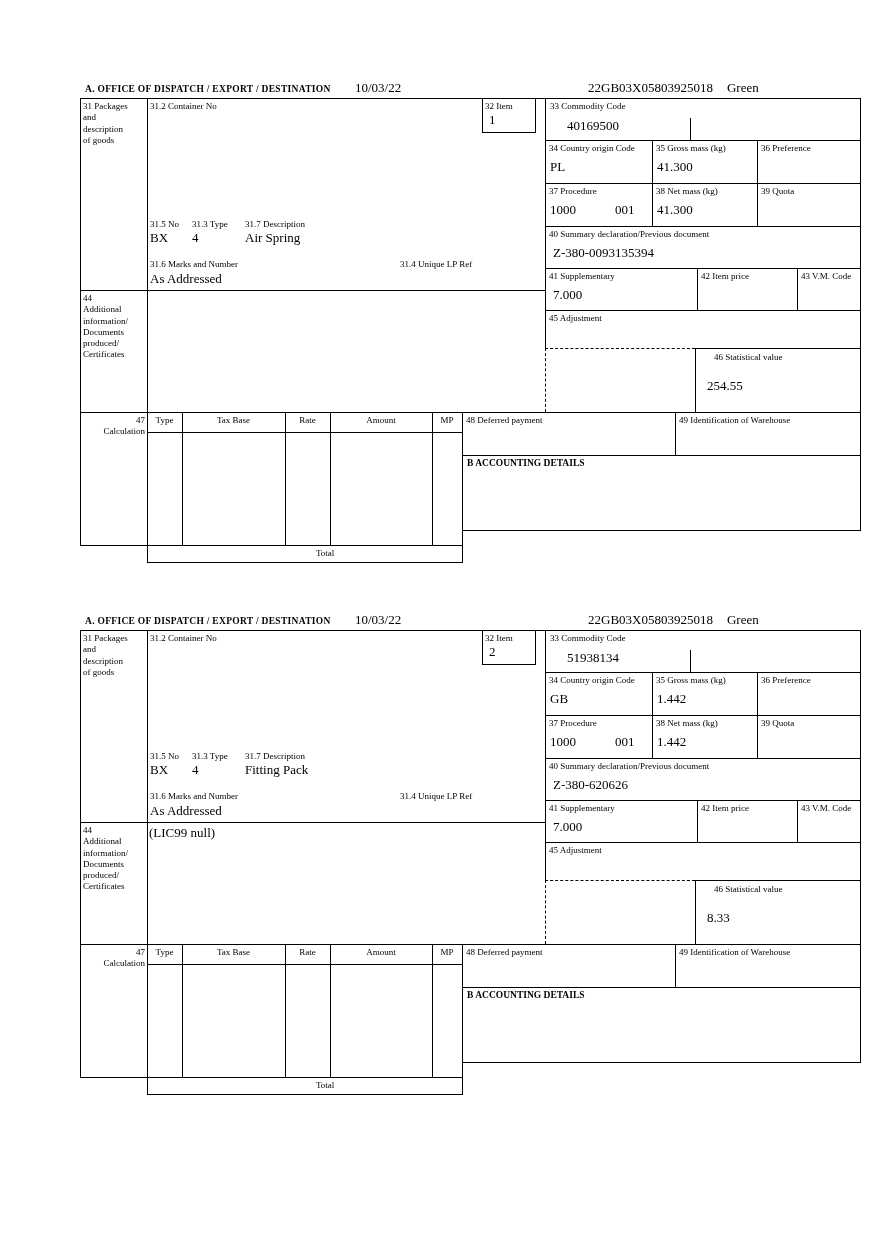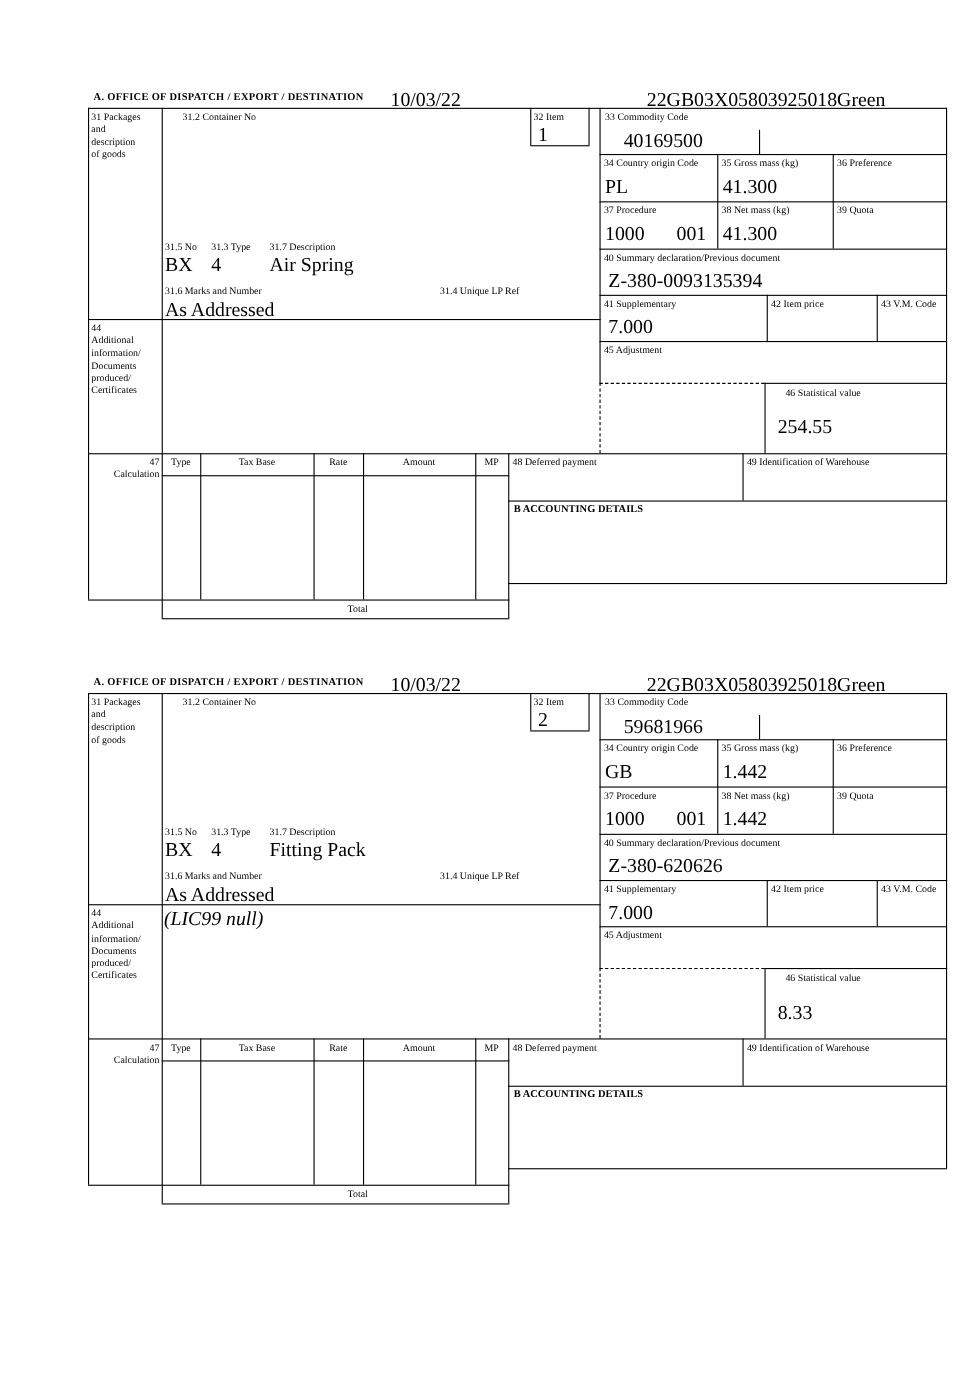--- a/index.html
+++ b/index.html
@@ -7,28 +7,28 @@
         font-family:"Liberation Serif",serif;overflow:hidden;}
   .block{position:absolute;left:80px;width:708px;height:486px;}
   .form{position:absolute;left:0;top:18px;width:781px;height:468px;}
   .hl,.vl,.hld,.vld{position:absolute;display:block;}
   .hl{height:1px;background:#000;}
   .vl{width:1px;background:#000;}
   .hld{height:0;border-top:1px dashed #000;}
   .vld{width:0;border-left:1px dashed #000;}
   .lbl{position:absolute;font-size:9px;line-height:1.25;white-space:nowrap;}
   .lblb{position:absolute;font-size:9.5px;font-weight:bold;white-space:nowrap;}
-  .val{position:absolute;font-size:18px;white-space:nowrap;}
+  .val{position:absolute;font-size:13px;white-space:nowrap;}
   .pre{white-space:pre-line;}
   .th{text-align:center;}
   
   .t-office{left:5px;top:4px;letter-spacing:.3px;}
   .t-date{left:275px;top:0;}
   .t-mrn{left:508px;top:0;}
-  .routing{}
+  .routing{padding-left:14px;}
   
   .ln-top{left:0;top:0;width:781px;}
   .ln-y192{left:0;top:192px;width:466px;}
   .ln-y314{left:0;top:314px;width:781px;}
   .ln-y334{left:67px;top:334px;width:316px;}
   .ln-y357{left:382px;top:357px;width:399px;}
   .ln-y432{left:382px;top:432px;width:399px;}
   .ln-y447{left:0;top:447px;width:383px;}
   .ln-y464{left:67px;top:464px;width:316px;}
   .ln-y34{left:402px;top:34px;width:54px;}
@@ -53,21 +53,21 @@
   .ln-x615{left:615px;top:250px;height:64px;}
   .ln-x595{left:595px;top:314px;height:43px;}
   .ln-tick{left:610px;top:20px;height:22px;}
   .ln-tc1{left:102px;top:314px;height:133px;}
   .ln-tc2{left:205px;top:314px;height:133px;}
   .ln-tc3{left:250px;top:314px;height:133px;}
   .ln-tc4{left:352px;top:314px;height:133px;}
   .ln-right{left:780px;top:0;height:432px;}
   
   .t-l31{left:3px;top:3px;width:62px;}
-  .t-l31_2{left:70px;top:3px;margin-left:16px;}
+  .t-l31_2{left:70px;top:3px;}
   .t-l32{left:405px;top:3px;}
   .t-item{left:409px;top:14px;}
   .t-l33{left:470px;top:3px;}
   .t-commodity{left:487px;top:20px;}
   .t-l34{left:469px;top:45px;}
   .t-origin{left:470px;top:61px;}
   .t-l35{left:576px;top:45px;}
   .t-gross{left:577px;top:61px;}
   .t-l36{left:681px;top:45px;}
   .t-l37{left:469px;top:88px;}
@@ -85,21 +85,21 @@
   .t-l40{left:469px;top:131px;}
   .t-summary{left:473px;top:147px;}
   .t-l31_6{left:70px;top:161px;}
   .t-l31_4{left:320px;top:161px;}
   .t-marks{left:70px;top:173px;}
   .t-l41{left:469px;top:173px;}
   .t-suppl{left:473px;top:189px;}
   .t-l42{left:621px;top:173px;}
   .t-l43{left:721px;top:173px;}
   .t-l44{left:3px;top:195px;width:62px;}
-  .t-addinfo{left:69px;top:195px;font-style:italic;}
+  .t-addinfo{left:69px;top:195px;}
   .t-l45{left:469px;top:215px;}
   .t-l46{left:621px;top:254px;margin-left:13px;}
   .t-stat{left:627px;top:280px;}
   .t-l47{left:3px;top:317px;width:62px;text-align:right;}
   .t-th1{left:67px;top:317px;width:35px;}
   .t-th2{left:102px;top:317px;width:103px;}
   .t-th3{left:205px;top:317px;width:45px;}
   .t-th4{left:250px;top:317px;width:102px;}
   .t-th5{left:352px;top:317px;width:30px;}
   .t-l48{left:386px;top:317px;}
@@ -293,21 +293,21 @@
       <div class="lbl th t-th2">Tax Base</div>
       <div class="lbl th t-th3">Rate</div>
       <div class="lbl th t-th4">Amount</div>
       <div class="lbl th t-th5">MP</div>
       <div class="lbl t-total">Total</div>
       <div class="lbl t-l48">48 Deferred payment</div>
       <div class="lbl t-l49">49 Identification of Warehouse</div>
       <div class="lblb t-bacc">B ACCOUNTING DETAILS</div>
 
       <div class="val t-item">2</div>
-      <div class="val t-commodity">59681966</div>
+      <div class="val t-commodity">51938134</div>
       <div class="val t-origin">GB</div>
       <div class="val t-gross">1.442</div>
       <div class="val t-proc1">1000</div>
       <div class="val t-proc2">001</div>
       <div class="val t-net">1.442</div>
       <div class="val t-pkgno">BX</div>
       <div class="val t-pkgtype">4</div>
       <div class="val t-desc">Fitting Pack</div>
       <div class="val t-summary">Z-380-620626</div>
       <div class="val t-marks">As Addressed</div>

